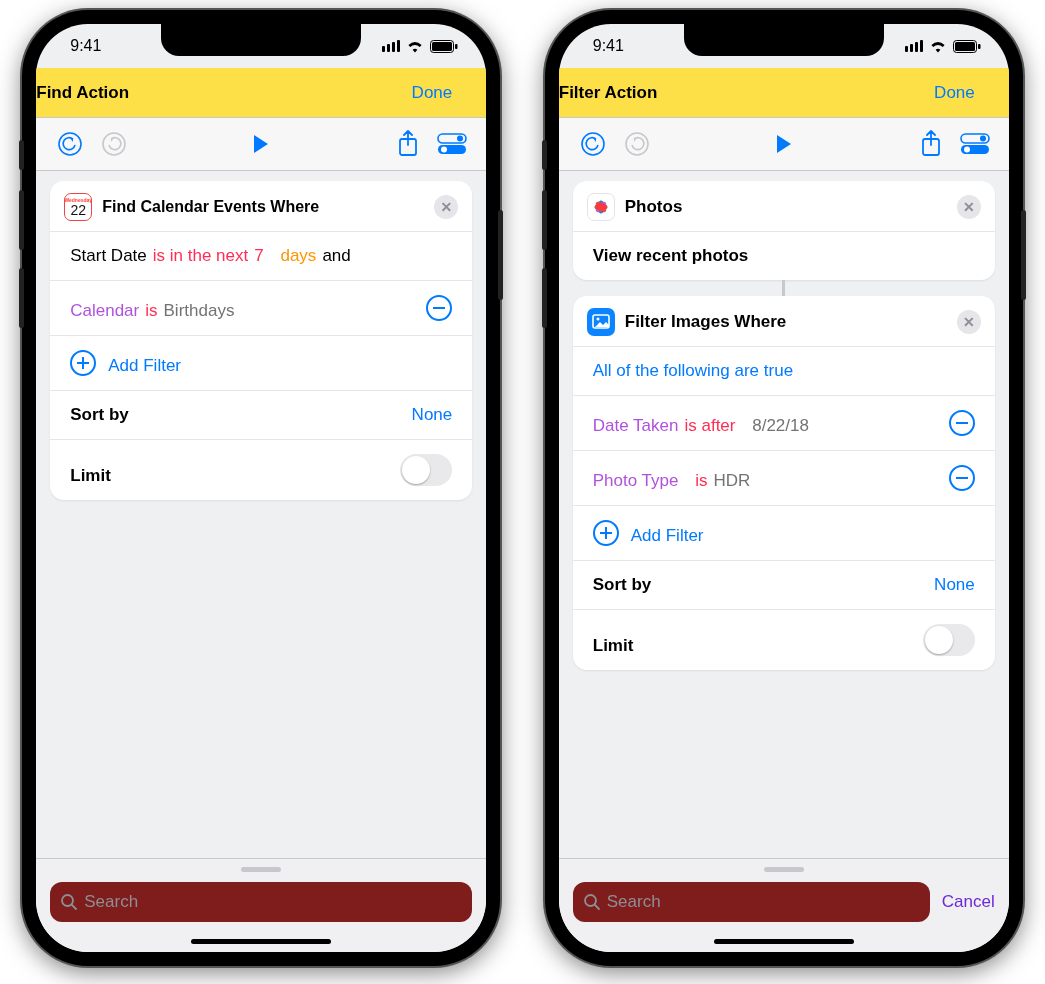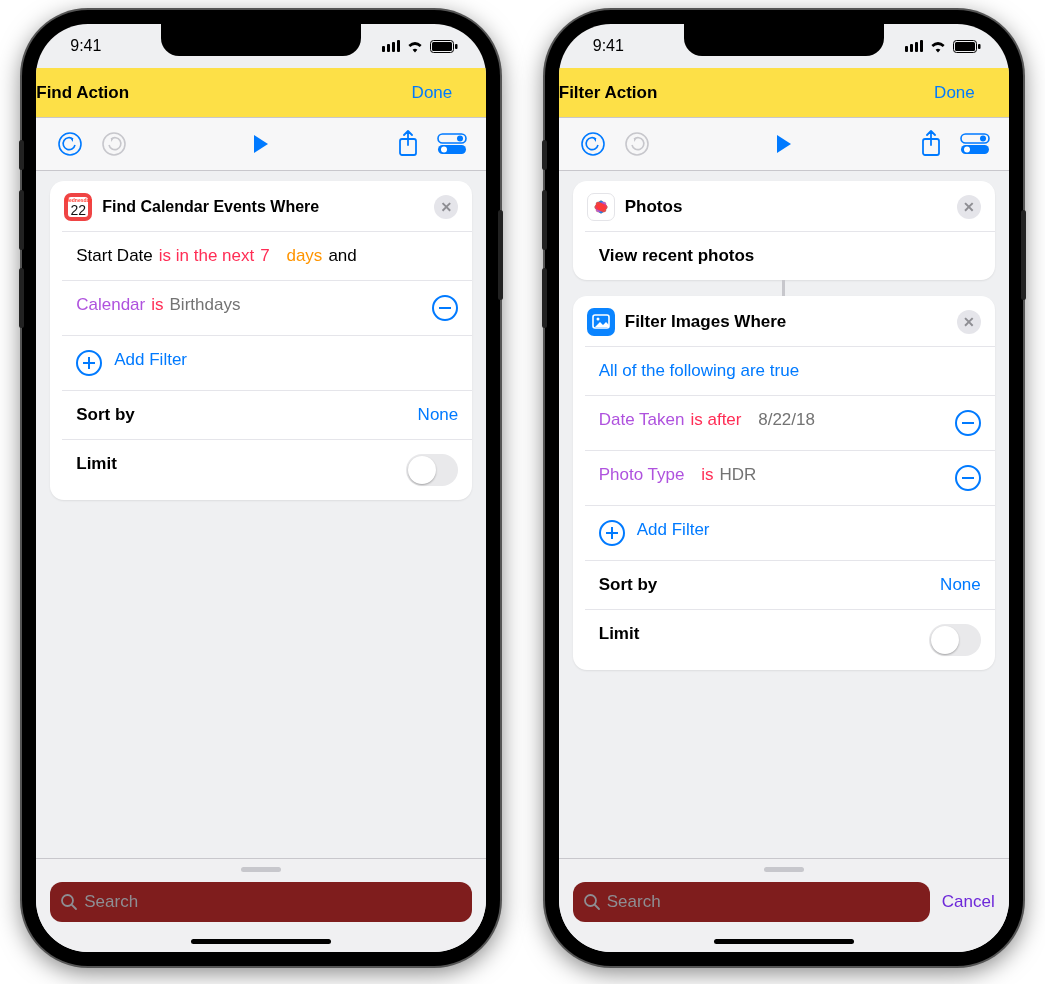--- a/index.html
+++ b/index.html
@@ -104,32 +104,32 @@
     box-shadow:0 1px 2px rgba(0,0,0,0.08);
     margin-bottom: 14px;
   }
   .card-header {
     display:flex;
     align-items:center;
     padding:12px 14px 10px;
     gap:10px;
   }
   .app-icon { width:28px;height:28px;border-radius:7px;flex:none;display:flex;align-items:center;justify-content:center;font-size:10px;}
-  .cal-icon { background:#fff;border:4px solid #ef4444; flex-direction:column; line-height:1;}
+  .cal-icon { background:#fff;border:1px solid #ef4444; flex-direction:column; line-height:1;}
   .cal-icon .cal-top{font-size:5px;color:#ff3b30;font-weight:600;}
   .cal-icon .cal-num{font-size:14px;color:#111;font-weight:500;}
   .photos-icon {
     background:#fff; border:1px solid #e4e4e8;
   }
   .filter-icon { background:#0a84ff; }
   .ch-title { font-size:16px; font-weight:700; flex:1;}
   .ch-title2 { font-size:17px; font-weight:700; flex:1;}
   .close-circ { width:24px;height:24px;border-radius:50%;background:#e5e5ea;display:flex;align-items:center;justify-content:center;color:#8e8e93;font-size:14px;font-weight:700;}
 
-  .row { padding: 14px 14px; display:flex; align-items:flex-start; gap:6px; border-top:0.5px solid #e5e5ea; font-size:17px; flex-wrap:wrap;margin-left:12px;}
+  .row { padding: 14px 20px; display:flex; align-items:flex-end; gap:6px; border-top:0.5px solid #e5e5ea; font-size:17px; flex-wrap:wrap;}
   .row:first-of-type { border-top:none; }
   .t-black{color:#000;} .t-purple{color:#af52de;} .t-magenta{color:#ff2d55;}
   .t-red{color:#737373;} .t-orange{color:#ff9500;} .t-blue{color:#007aff;}
   .row .spacer { flex:1; }
   .minus-circ {
     width:26px;height:26px;border-radius:50%;border:2px solid #007aff;display:flex;align-items:center;justify-content:center;
   }
   .minus-circ::after{content:"";width:12px;height:2px;background:#007aff;}
   .plus-circ {
     width:26px;height:26px;border-radius:50%;border:2px solid #007aff;position:relative;margin-right:6px;

